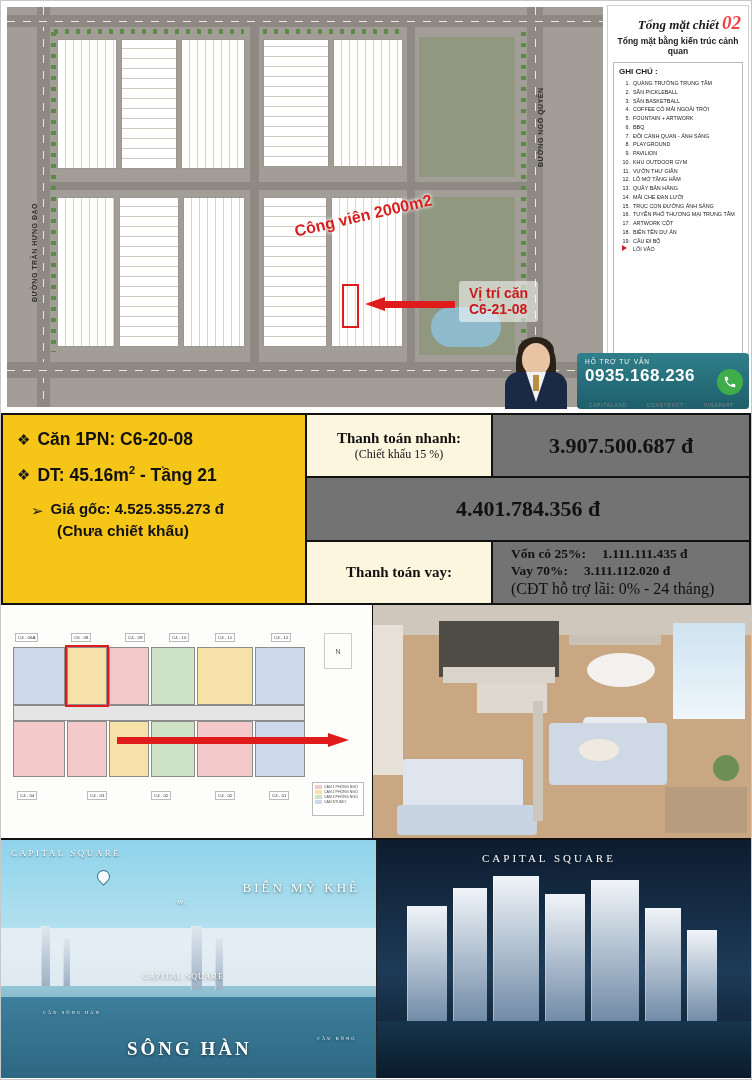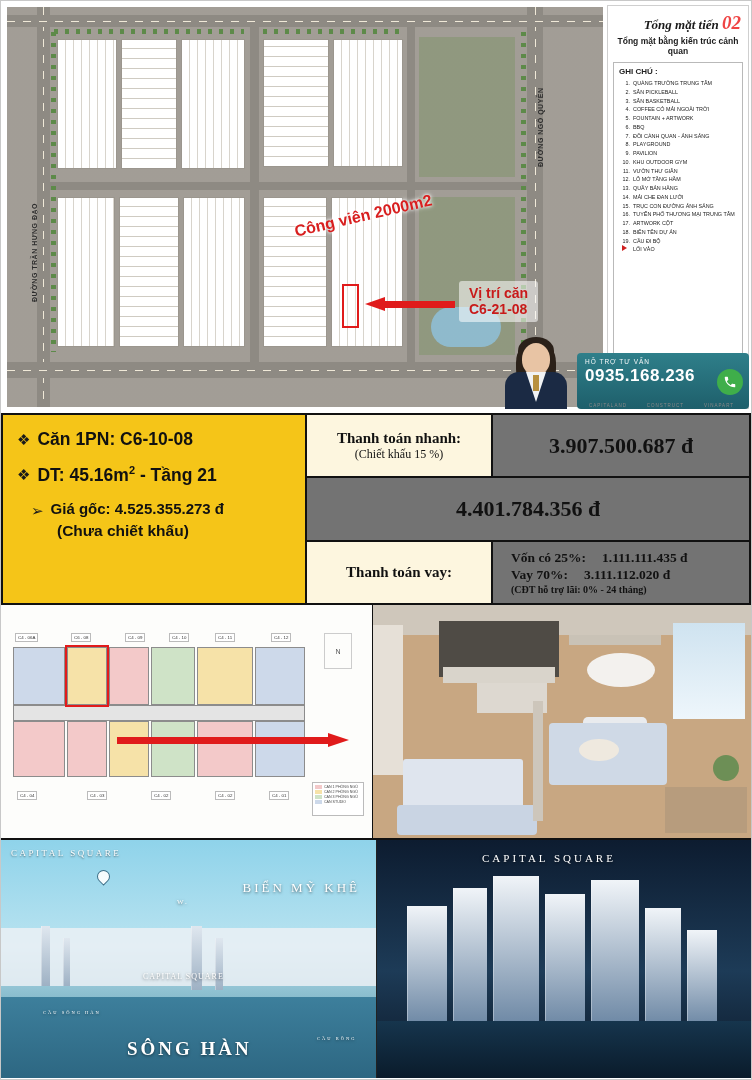--- a/index.html
+++ b/index.html
@@ -389,21 +389,21 @@
     padding-left: 18px;
     gap: 1px;
   }
   .loanline {
     font-family: "Liberation Serif", serif;
     font-size: 13.5px;
     font-weight: bold;
     color: #111;
     white-space: nowrap;
   }
-  .loanline.note { font-weight: bold; font-size: 10px; }
+  .loanline.note { font-weight: normal; font-size: 16px; }
   .loanline .gap { display: inline-block; width: 16px; }
 
   
   .plans {
     display: flex;
     width: 752px;
     height: 237px;
     border-top: 2px solid #111;
     border-bottom: 2px solid #111;
     background: #fff;
@@ -608,21 +608,21 @@
         <div>Vị trí căn</div>
         <div>C6-21-08</div>
       </div>
 
       <div class="road-label vert" style="left:24px; top:295px;">ĐƯỜNG TRẦN HƯNG ĐẠO</div>
       <div class="road-label vert" style="left:530px; top:160px;">ĐƯỜNG NGÔ QUYỀN</div>
     </div>
 
     <div class="legend">
       <div class="legend-title1">
-        <span>Tổng mặt tiến</span>
+        <span>Tổng mặt chiết</span>
         <span class="num">02</span>
       </div>
       <div class="legend-title2">Tổng mặt bằng kiến trúc cảnh quan</div>
 
       <div class="legend-box">
         <div class="legend-head">GHI CHÚ :</div>
         <ul class="legend-list">
           <li>
               <span class="idx">1.</span>
               <span>QUẢNG TRƯỜNG TRUNG TÂM</span>
@@ -732,21 +732,21 @@
         <span>VINAPART</span>
       </div>
     </div>
   </div>
 
   <div class="pricing">
 
     <div class="pricing-left">
       <div class="pl-line">
         <span class="pl-bullet">❖</span>
-        <span class="pl-text">Căn 1PN: C6-10-08</span>
+        <span class="pl-text">Căn 1PN: C6-20-08</span>
       </div>
       <div class="pl-line">
         <span class="pl-bullet">❖</span>
         <span class="pl-text">
           <span>DT: 45.16m</span><span class="sup">2</span><span> - Tầng 21</span>
         </span>
       </div>
       <div class="pl-line sub">
         <span class="pl-bullet">➢</span>
         <span class="pl-text small">Giá gốc: 4.525.355.273 đ</span>

